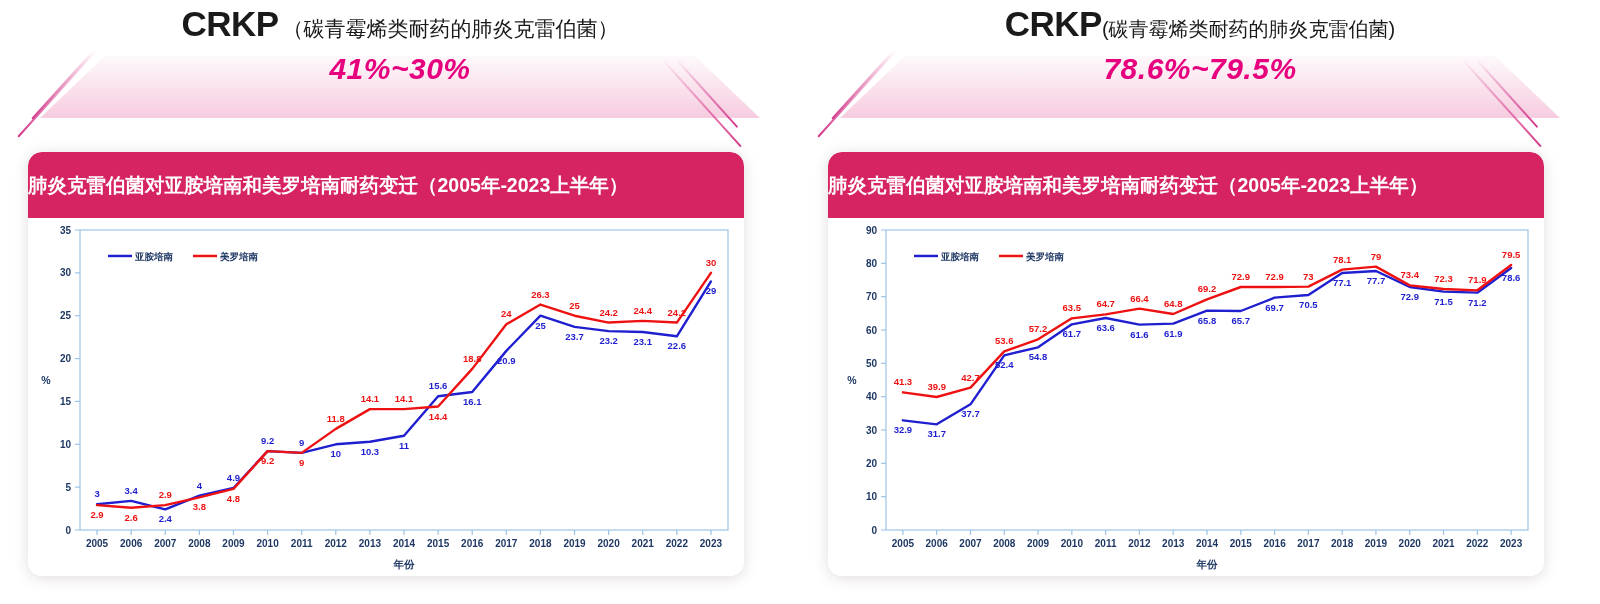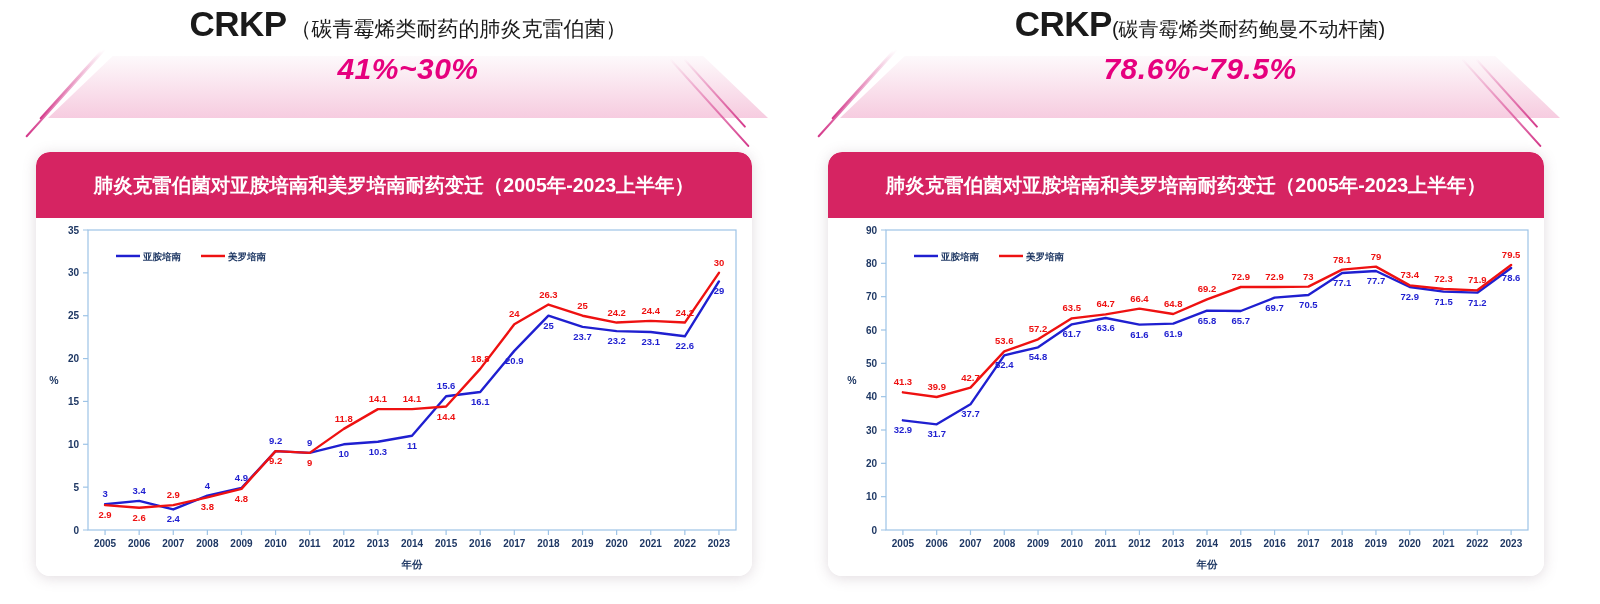--- a/index.html
+++ b/index.html
@@ -6,21 +6,21 @@
   html, body {
     margin: 0; padding: 0;
     width: 1600px; height: 604px;
     background: #ffffff;
     font-family: "Liberation Sans", "DejaVu Sans", sans-serif;
     overflow: hidden;
   }
   .stage { position: relative; width: 1600px; height: 604px; background:#fff; }
 
   .panel { position: absolute; top: 0; width: 800px; height: 604px; }
-  .panel.left  { left: 8px; padding-left: 16px; }
+  .panel.left  { left: 0; padding-left: 16px; }
   .panel.right { left: 800px; }
 
   
   .banner { position: absolute; left: 0; top: 0; width: 800px; height: 140px; }
   .banner-trap {
     position: absolute; left: 40px; top: 56px; width: 720px; height: 62px;
     background: linear-gradient(to bottom, rgba(248,232,240,0.25), rgba(246,201,222,0.95));
     clip-path: polygon(9% 0%, 91% 0%, 100% 100%, 0% 100%);
   }
   .slash { position: absolute; height: 2px; transform-origin: left center;
@@ -56,21 +56,21 @@
   .card {
     position: absolute; left: 28px; top: 152px; width: 716px; height: 424px;
     background: #ffffff;
     border-radius: 14px;
     box-shadow: 0 2px 14px rgba(120,90,110,0.22);
     overflow: hidden;
   }
   .card-header {
     height: 66px; width: 100%;
     background: #d62462;
-    display: flex; align-items: center; justify-content: center;
+    display: flex; align-items: center; justify-content: flex-start;
     border-radius: 14px 14px 0 0;
   }
   .card-header-text {
     color: #ffffff; font-size: 19.5px; font-weight: bold; white-space: nowrap;
   }
   .card-body { position: relative; width: 100%; height: 358px; background: #fff; }
 
   
   .chart { position: absolute; inset: 0; }
   .chart svg { display: block; }
@@ -214,21 +214,21 @@
   </div>
 
   <div class="panel right">
     <div class="banner">
       <div class="banner-trap"></div>
       <div class="slash l1"></div>
       <div class="slash l2"></div>
       <div class="slash r1"></div>
       <div class="slash r2"></div>
       <div class="banner-title">
-        <span class="abbr">CRKP</span><span class="full tight">(碳青霉烯类耐药鲍曼不动杆菌)</span>
+        <span class="abbr">CRKP</span><span class="full tight">(碳青霉烯类耐药的肺炎克雷伯菌)</span>
       </div>
       <div class="banner-range">78.6%~79.5%</div>
     </div>
 
     <div class="card">
       <div class="card-header">
         <span class="card-header-text">肺炎克雷伯菌对亚胺培南和美罗培南耐药变迁（2005年-2023上半年）</span>
       </div>
       <div class="card-body">
         <div class="chart" id="chart-1">

